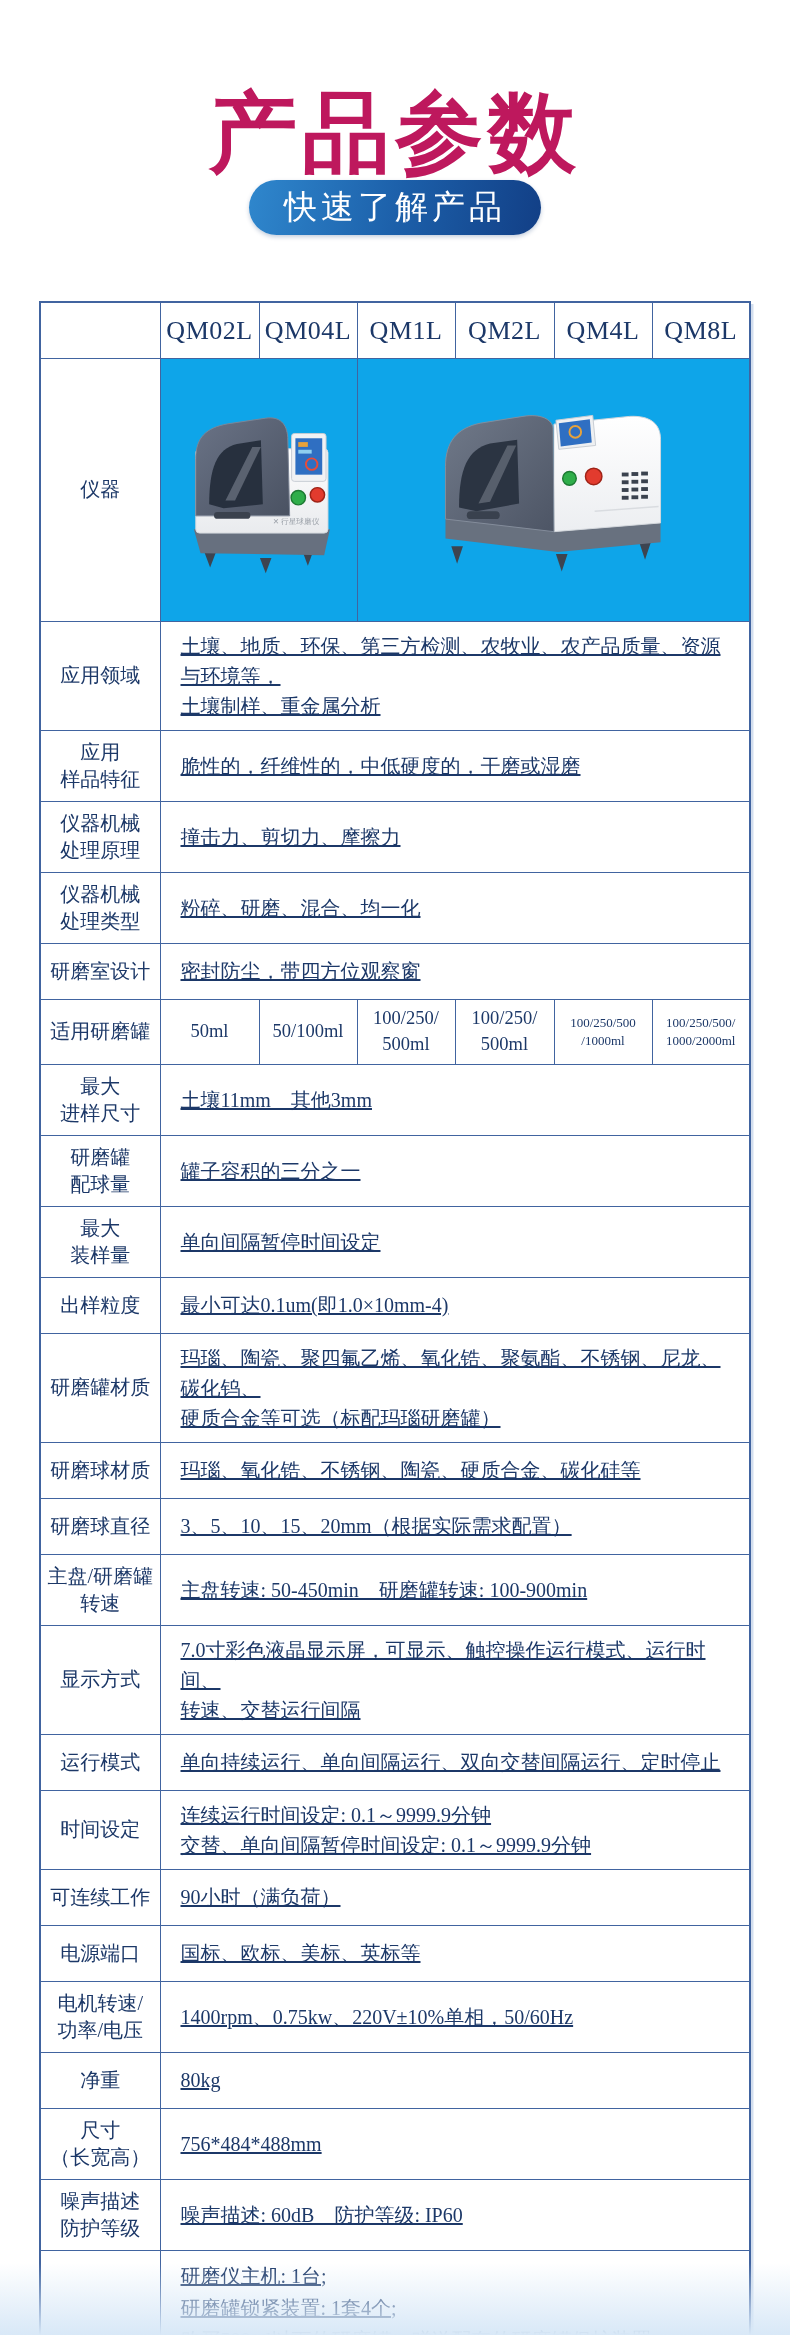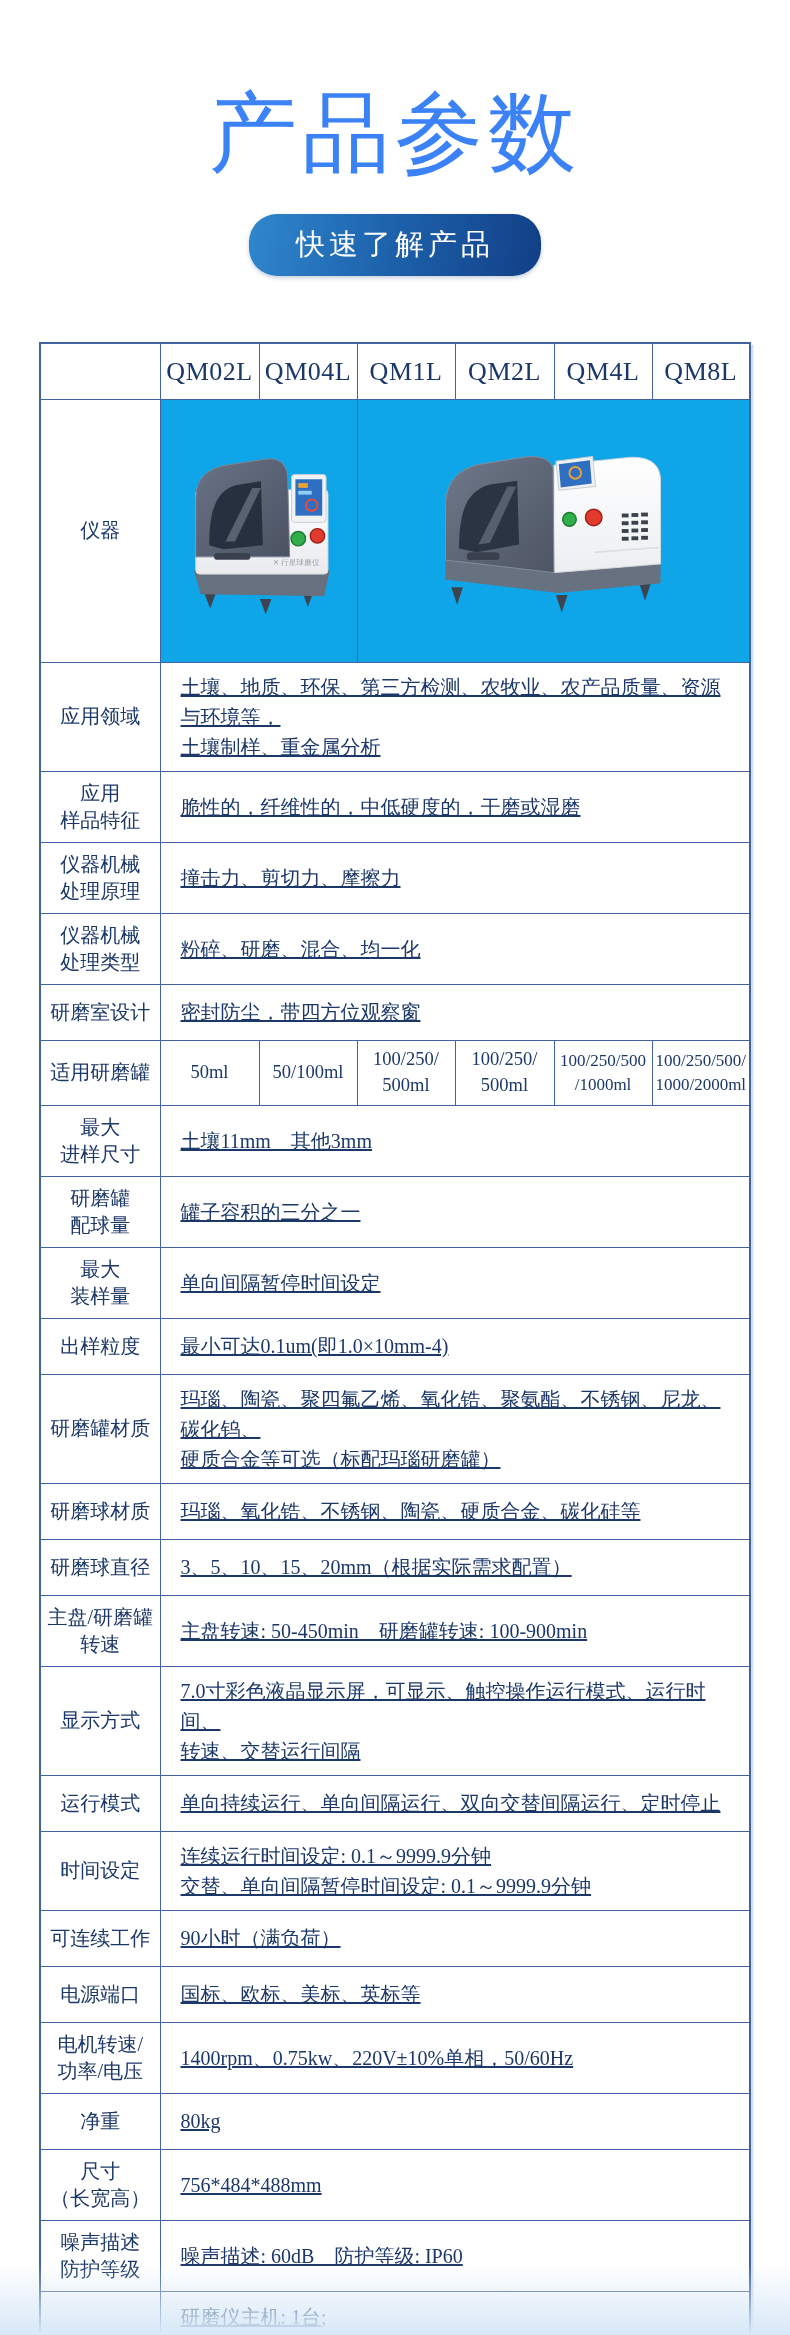--- a/index.html
+++ b/index.html
@@ -11,28 +11,28 @@
   }
   *{box-sizing:border-box;}
   html,body{margin:0;padding:0;}
   body{
     width:790px;height:2335px;position:relative;overflow:hidden;
     background:#ffffff;
     font-family:"Liberation Serif","DejaVu Serif",serif;
   }
   .hero{padding-top:88px;text-align:center;}
   .page-title{
-    margin:0;font-size:88px;line-height:1.05;font-weight:400;
-    color:#3b82f6;letter-spacing:5px;
+    margin:0;font-size:88px;line-height:1.05;font-weight:700;
+    color:#be185d;letter-spacing:5px;
   }
   .subtitle-pill{
     display:inline-flex;align-items:center;justify-content:center;
-    margin-top:34px;width:292px;height:62px;border-radius:28px;
+    width:292px;height:55px;border-radius:28px;
     background:linear-gradient(100deg,var(--pill-start) 0%,#1c5fa9 52%,var(--pill-end) 100%);
-    color:#fff;font-size:29px;letter-spacing:4px;cursor:pointer;
+    color:#fff;font-size:33px;letter-spacing:4px;cursor:pointer;
     box-shadow:0 2px 4px rgba(20,60,120,.25);
   }
   table.spec-table{
     width:710px;margin:66px auto 0;border-collapse:collapse;table-layout:fixed;
     border:2px solid var(--table-border);
     box-shadow:2.5px 3px 0 rgba(110,145,200,.30);
     color:var(--table-text);
   }
   .spec-table th,.spec-table td{
     border:1.5px solid var(--table-border);
@@ -46,21 +46,21 @@
   td.lbl{
     text-align:center;padding:8px 4px;line-height:1.35;font-size:20px;
   }
   td.val{
     text-align:left;padding:9px 14px 9px 20px;text-decoration:underline;
   }
   td.val.tall{line-height:1.6;}
   tr.jar-row td.jv{
     text-align:center;padding:6px 2px;font-size:18.5px;line-height:1.4;
   }
-  tr.jar-row td.jv.sm{font-size:17px;}
+  tr.jar-row td.jv.sm{font-size:13px;}
   tr.inst-row td{height:212px;}
   td.img-cell{text-align:center;padding:8px 2px;background:#0ea5e9;}
   td.img-cell svg{display:block;margin:0 auto;}
   .bottom-fade{
     position:absolute;left:0;right:0;bottom:0;height:72px;
     background:linear-gradient(to bottom,rgba(216,232,247,0),#d8e8f7);
     pointer-events:none;
   }
 </style>
 </head>

